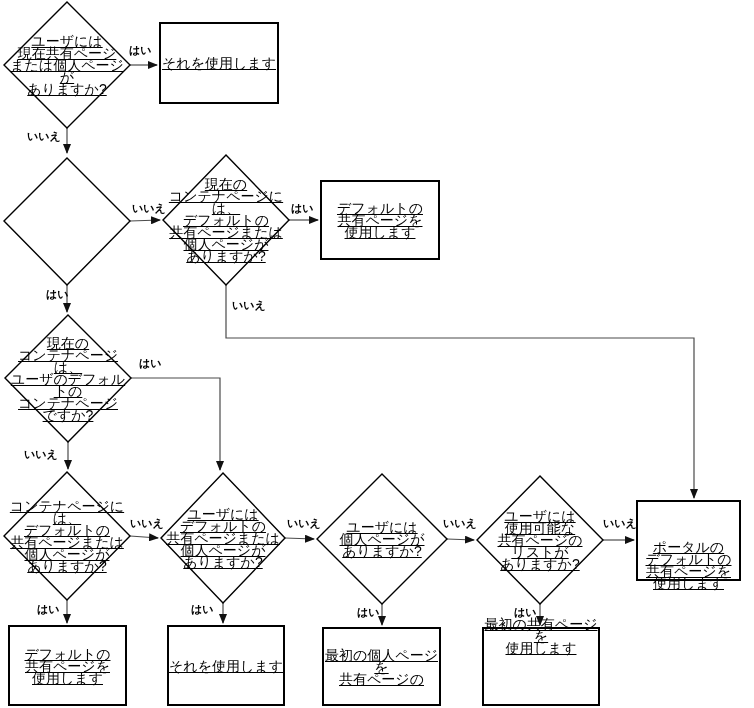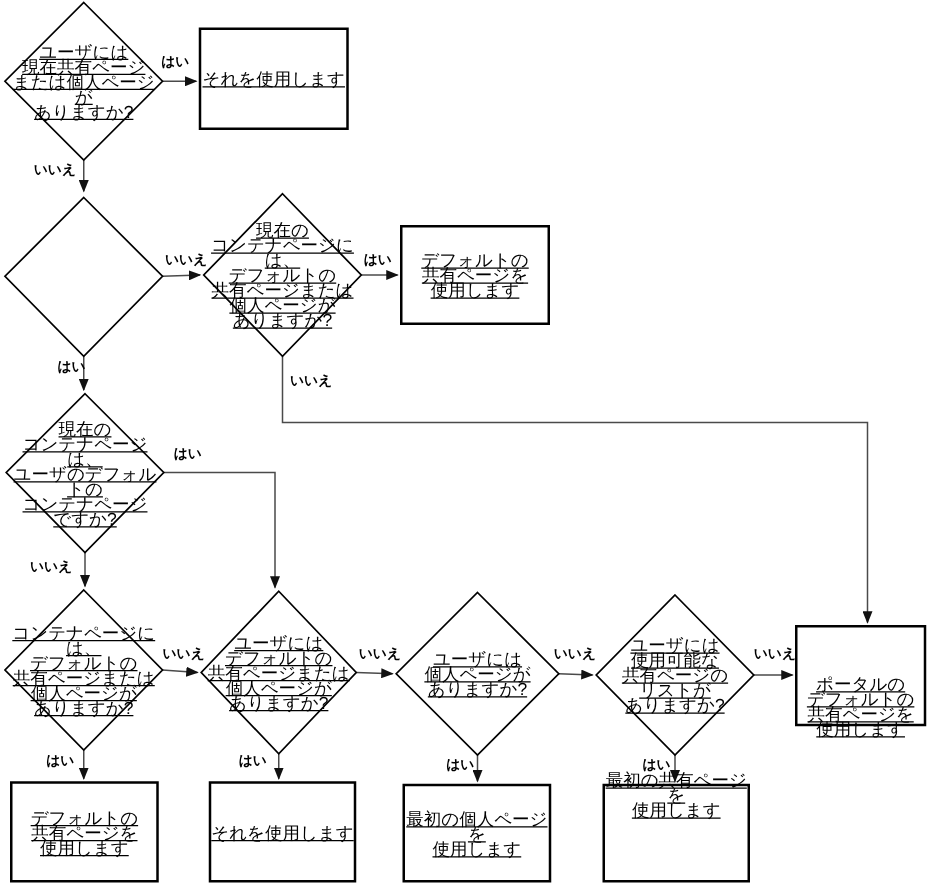--- a/index.html
+++ b/index.html
@@ -123,21 +123,21 @@
 使用します</div>
   <div class="node-label" style="left:637px;top:501px;width:103px;height:79px;margin-top:24px;">ポータルの
 デフォルトの
 共有ページを
 使用します</div>
   <div class="node-label" style="left:9px;top:626px;width:117px;height:79px;">デフォルトの
 共有ページを
 使用します</div>
   <div class="node-label" style="left:168px;top:626px;width:116px;height:79px;">それを使用します</div>
   <div class="node-label" style="left:323px;top:628px;width:117px;height:77px;">最初の個人ページを
-使用します</div>
+共有ページの</div>
   <div class="node-label" style="left:483px;top:597px;width:116px;height:77px;">最初の共有ページを
 使用します</div>
 
   <div class="edge-label" style="left:129px;top:44px;">はい</div>
   <div class="edge-label" style="left:27px;top:130px;">いいえ</div>
   <div class="edge-label" style="left:132px;top:202px;">いいえ</div>
   <div class="edge-label" style="left:46px;top:288px;">はい</div>
   <div class="edge-label" style="left:291px;top:202px;">はい</div>
   <div class="edge-label" style="left:232px;top:299px;">いいえ</div>
   <div class="edge-label" style="left:139px;top:357px;">はい</div>

